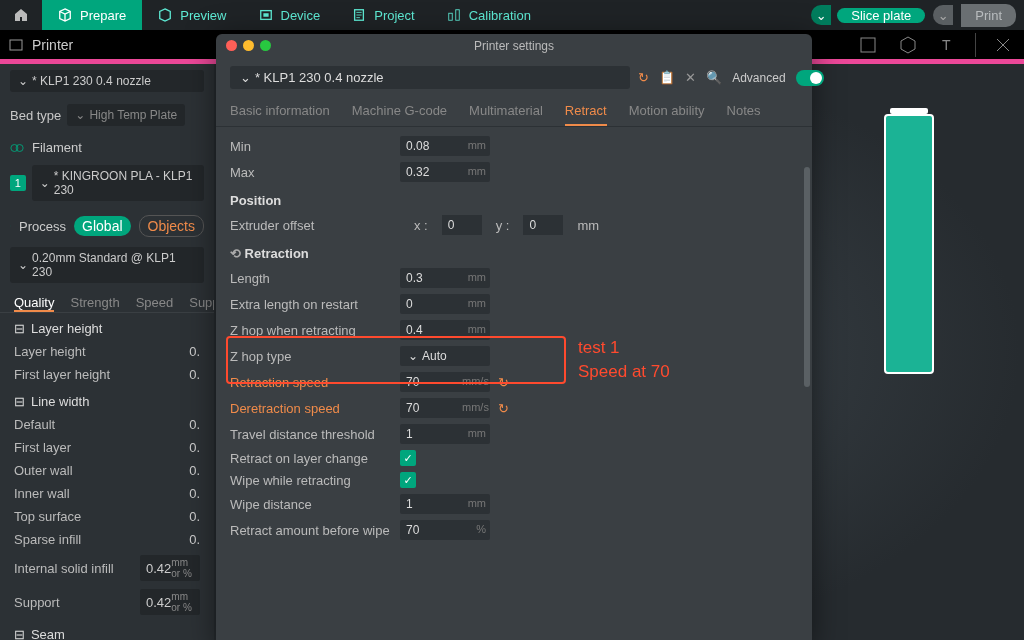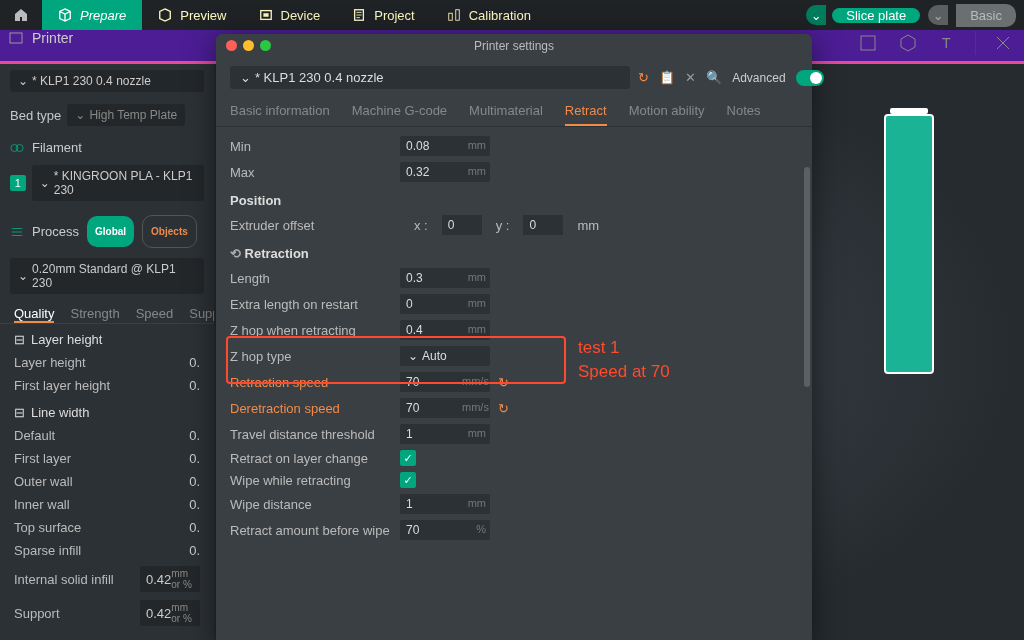--- a/index.html
+++ b/index.html
@@ -1,42 +1,42 @@
 <!DOCTYPE html>
 <html><head>
 <meta charset="utf-8">
 <style>
 * { margin: 0; padding: 0; box-sizing: border-box; font-family: -apple-system, BlinkMacSystemFont, "Segoe UI", Arial, sans-serif; }
 body { background: #2a2f33; color: #c8c8c8; font-size: 13px; width: 1024px; height: 640px; overflow: hidden; position: relative; }
 
 
 .topbar { height: 30px; background: #1f2326; display: flex; align-items: center; }
 .topbar .home { width: 42px; display: flex; align-items: center; justify-content: center; color: #bbb; }
-.topbar .tab { height: 30px; padding: 0 16px; display: flex; align-items: center; gap: 8px; color: #fef9c3; font-size: 13px; }
-.topbar .tab.active { background: #00a67d; color: #fff; font-style: italic; }
+.topbar .tab { height: 30px; padding: 0 16px; display: flex; align-items: center; gap: 8px; color: #5eead4; font-size: 13px; }
+.topbar .tab.active { background: #00a67d; color: #fff; }
 .topbar .right { margin-left: auto; display: flex; align-items: center; gap: 8px; padding-right: 8px; }
 .slice-btn { background: #00a67d; color: #fff; padding: 0 14px; border-radius: 10px; font-size: 13px; display: flex; align-items: center; }
 .slice-chev { background: #007d5d; width: 20px; height: 20px; border-radius: 10px 0 0 10px; display: flex; align-items: center; justify-content: center; margin-right: -2px; color:#fff;}
 .print-btn { background: #6a6f72; color: #b8bcbe; padding: 4px 14px; border-radius: 0 10px 10px 0; font-size: 13px; }
 .print-chev { background: #5a5f62; width: 20px; height: 20px; border-radius: 10px 0 0 10px; display:flex;align-items:center;justify-content:center;color:#aaa;}
 
 
-.secondbar { height: 34px; background: #4c1d95; display: flex; align-items: flex-start; padding: 0 8px; gap: 8px; border-bottom: 3px solid #ec4899;}
+.secondbar { height: 34px; background: #000000; display: flex; align-items: center; padding: 0 8px; gap: 8px; border-bottom: 5px solid #ec4899;}
 .secondbar .label { color: #ccc; font-size: 14px; }
 .secondbar .right-tools { margin-left: auto; display: flex; gap: 14px; color: #888; align-items:center; }
 .rt-icon { width: 26px; height: 26px; display:flex; align-items:center; justify-content:center; }
 .rt-sep { width:1px; height:24px; background:#444; }
 
 
 .leftpanel { position: absolute; left: 0; top: 64px; width: 214px; bottom: 0; background: #2c3135; overflow: hidden; }
 .lp-row { padding: 6px 10px; display:flex; align-items:center; gap:6px; }
 .lp-drop { background: #23272a; border-radius: 3px; padding: 4px 8px; color:#ccc; font-size:12px; display:inline-flex; align-items:center; gap:4px;}
 .lp-section { padding: 8px 10px 4px; color:#ccc; font-size:13px; display:flex; align-items:center; gap:8px;}
 .lp-icon { color:#00a67d; }
-.badge { font-size:10px; padding:10px 8px; border-radius:10px;font-weight:bold; }
+.badge { font-size:14px; padding:2px 8px; border-radius:10px; }
 .badge.g { background:#00a67d; color:#fff; }
 .badge.o { background:transparent; color:#f08b4a; border:1px solid #555; }
 .fil-num { background:#00a67d; color:#fff; width:16px; height:16px; display:inline-flex; align-items:center; justify-content:center; font-size:11px; border-radius:2px;}
 .lp-tabs { display:flex; gap:16px; padding: 6px 14px 0; border-bottom:1px solid #3a3f43; }
 .lp-tab { color:#888; font-size:13px; padding-bottom:0; }
 .lp-tab.active { color:#fff; border-bottom:2px solid #f08b4a; }
 .lp-group { padding: 8px 14px 4px; font-size:13px; color:#ddd; display:flex; align-items:center; gap:6px; font-weight:500;}
 .lp-field { display:flex; align-items:center; justify-content:space-between; padding: 4px 14px; font-size:13px; color:#bbb;}
 .lp-field .val { width: 24px; text-align:right; color:#ccc;}
 .unit-small { font-size:10px; color:#888;}
@@ -122,21 +122,21 @@
     <svg width="14" height="14" viewBox="0 0 16 16">
         <rect x="2" y="6" width="4" height="8" fill="none" stroke="currentColor"></rect>
         <rect x="10" y="2" width="4" height="12" fill="none" stroke="currentColor"></rect>
       </svg>
     <span>Calibration</span>
   </div>
   <div class="right">
     <div class="slice-chev">⌄</div>
     <div class="slice-btn">Slice plate</div>
     <div class="print-chev">⌄</div>
-    <div class="print-btn">Basic</div>
+    <div class="print-btn">Print</div>
   </div>
 </div>
 
 <div class="secondbar">
   <svg width="16" height="16" viewBox="0 0 16 16">
       <rect x="2" y="3" width="12" height="10" fill="none" stroke="#999"></rect>
     </svg>
   <span class="label">Printer</span>
   <div class="right-tools">
     <div class="rt-icon">

